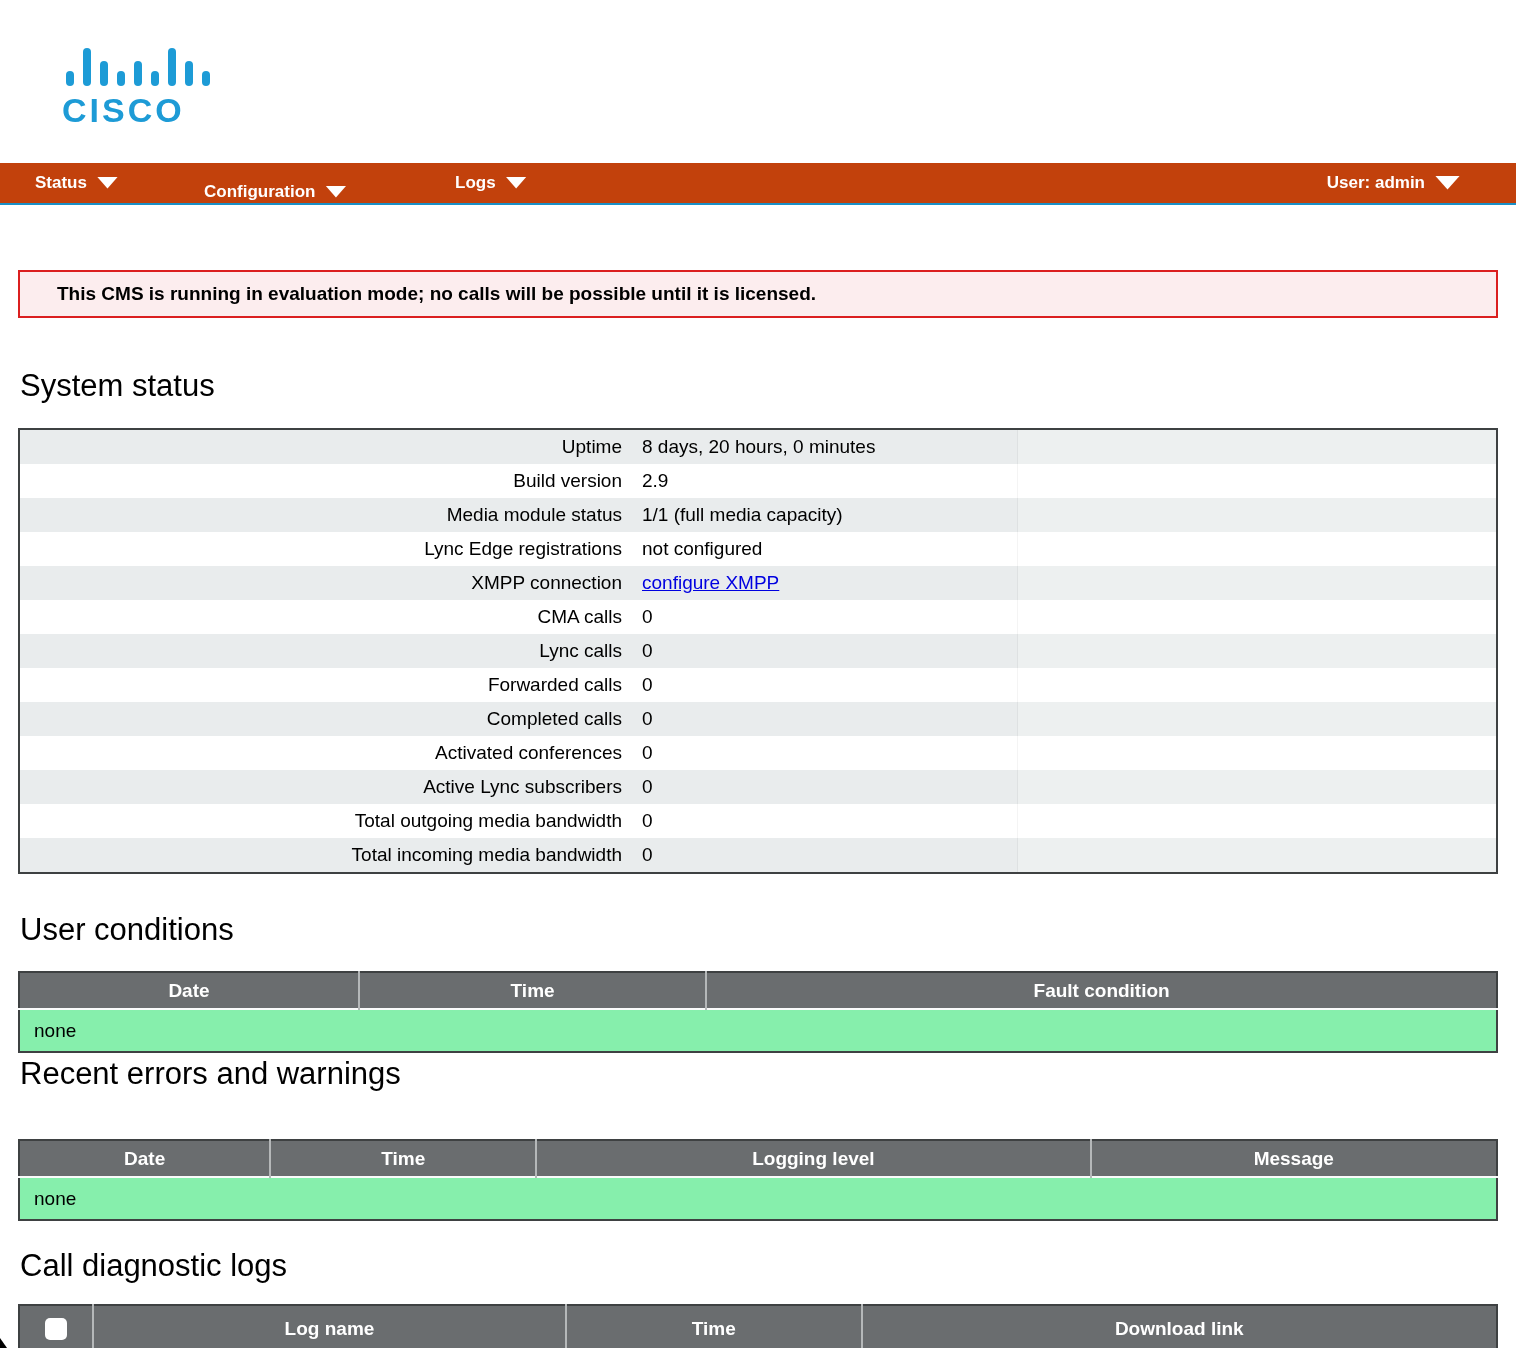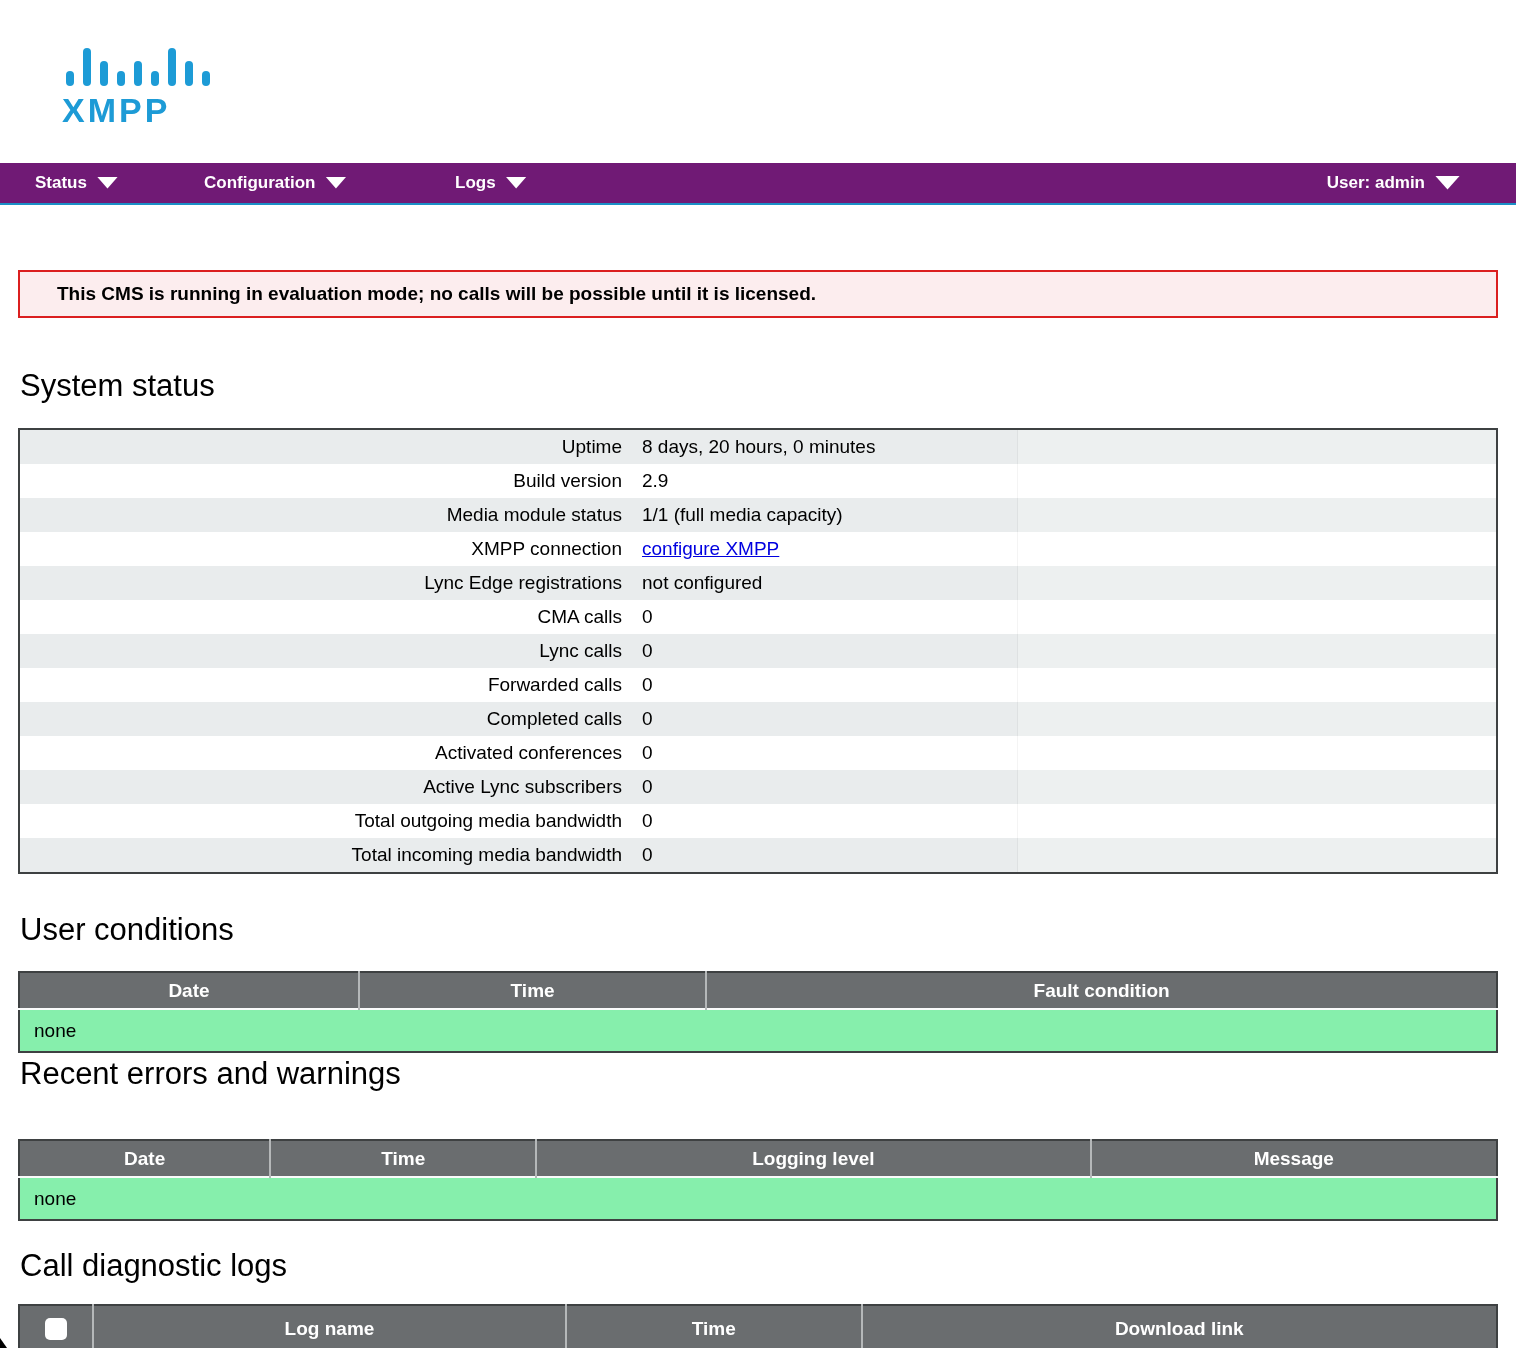--- a/index.html
+++ b/index.html
@@ -6,28 +6,28 @@
   .page{position:relative;width:1516px;height:1348px;overflow:hidden;background:#fff;
         font-family:"Liberation Sans","DejaVu Sans",sans-serif;color:#000;}
 
   
   .logo{position:absolute;left:62px;top:46px;}
   .logo-bars{display:flex;align-items:flex-end;gap:9px;height:40px;margin-left:4px;}
   .logo-bars i{display:block;width:8px;border-radius:4px;background:#1D9BD6;}
   .logo-text{margin-top:5px;font-size:34px;font-weight:bold;letter-spacing:3px;color:#1D9BD6;}
 
   
-  .navbar{position:absolute;left:0;top:163px;width:100%;height:40px;background:#701a75;
+  .navbar{position:absolute;left:0;top:163px;width:100%;height:40px;background:#c2410c;
           border-bottom:2px solid #1A8FC6;box-sizing:content-box;}
   .nav-item{position:absolute;top:0;height:40px;line-height:40px;color:#fff;font-weight:bold;
             font-size:17px;cursor:pointer;white-space:nowrap;}
   .tri{display:inline-block;width:21px;height:12px;background:#fff;margin-left:10px;
        clip-path:polygon(0 0,100% 0,50% 100%);vertical-align:middle;position:relative;top:-1px;}
   .tri.big{width:25px;height:14px;}
-  .nav-status{left:35px;} .nav-config{left:204px;} .nav-logs{left:455px;}
+  .nav-status{left:35px;} .nav-config{left:204px;margin-top:9px;} .nav-logs{left:455px;}
   .nav-user{right:56px;}
 
   
   .warning{position:absolute;left:18px;top:270px;width:1480px;height:48px;box-sizing:border-box;
            border:2px solid #DB1F1F;background:#FCEDEE;font-size:19px;line-height:44px;
            padding-left:37px;font-weight:bold;}
 
   
   h1{position:absolute;left:20px;margin:0;font-size:31px;line-height:40px;font-weight:400;color:#000;}
   .h-system{top:366px;} .h-fault{top:910px;} .h-errors{top:1054px;} .h-calls{top:1246px;}
@@ -69,21 +69,21 @@
       <i style="height:15px"></i>
         <i style="height:38px"></i>
         <i style="height:25px"></i>
       <i style="height:15px"></i>
         <i style="height:25px"></i>
         <i style="height:15px"></i>
       <i style="height:38px"></i>
         <i style="height:25px"></i>
         <i style="height:15px"></i>
     </div>
-    <div class="logo-text">XMPP</div>
+    <div class="logo-text">CISCO</div>
   </div>
 
   <div class="navbar">
     <span class="nav-item nav-status"><span>Status</span><span class="tri"></span></span>
     <span class="nav-item nav-config"><span>Configuration</span><span class="tri"></span></span>
     <span class="nav-item nav-logs"><span>Logs</span><span class="tri"></span></span>
     <span class="nav-item nav-user"><span>User: admin</span><span class="tri big"></span></span>
   </div>
 
   <div class="warning">
@@ -102,27 +102,27 @@
       <td class="lbl">Build version</td>
       <td class="val">2.9</td>
       <td class="fill"></td>
     </tr>
     <tr>
       <td class="lbl">Media module status</td>
       <td class="val">1/1 (full media capacity)</td>
       <td class="fill"></td>
     </tr>
     <tr>
+      <td class="lbl">Lync Edge registrations</td>
+      <td class="val">not configured</td>
+      <td class="fill"></td>
+    </tr>
+    <tr>
       <td class="lbl">XMPP connection</td>
       <td class="val"><a href="#">configure XMPP</a></td>
-      <td class="fill"></td>
-    </tr>
-    <tr>
-      <td class="lbl">Lync Edge registrations</td>
-      <td class="val">not configured</td>
       <td class="fill"></td>
     </tr>
     <tr>
       <td class="lbl">CMA calls</td>
       <td class="val">0</td>
       <td class="fill"></td>
     </tr>
     <tr>
       <td class="lbl">Lync calls</td>
       <td class="val">0</td>

